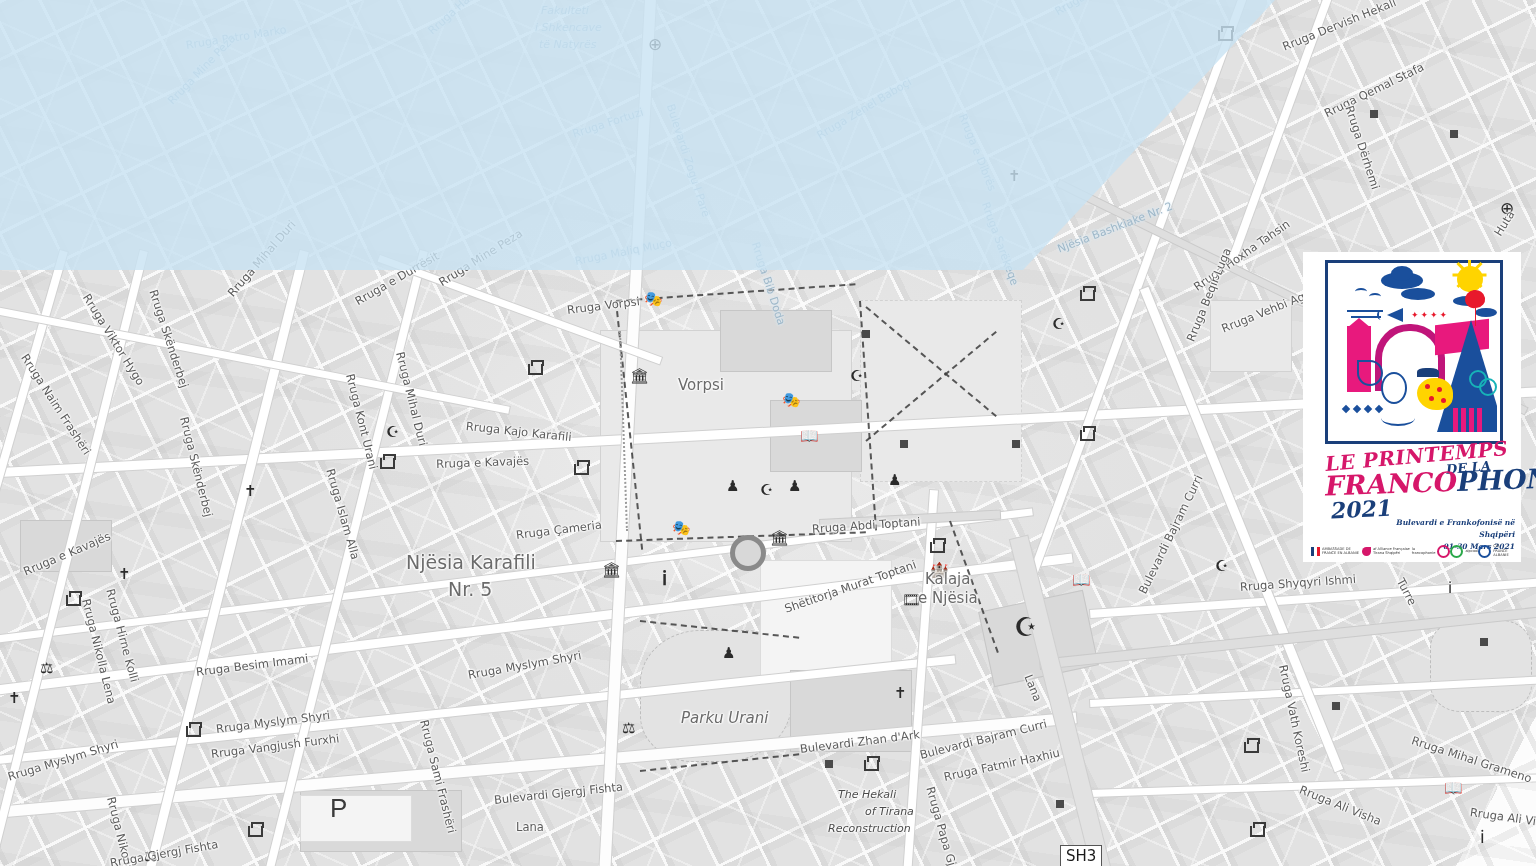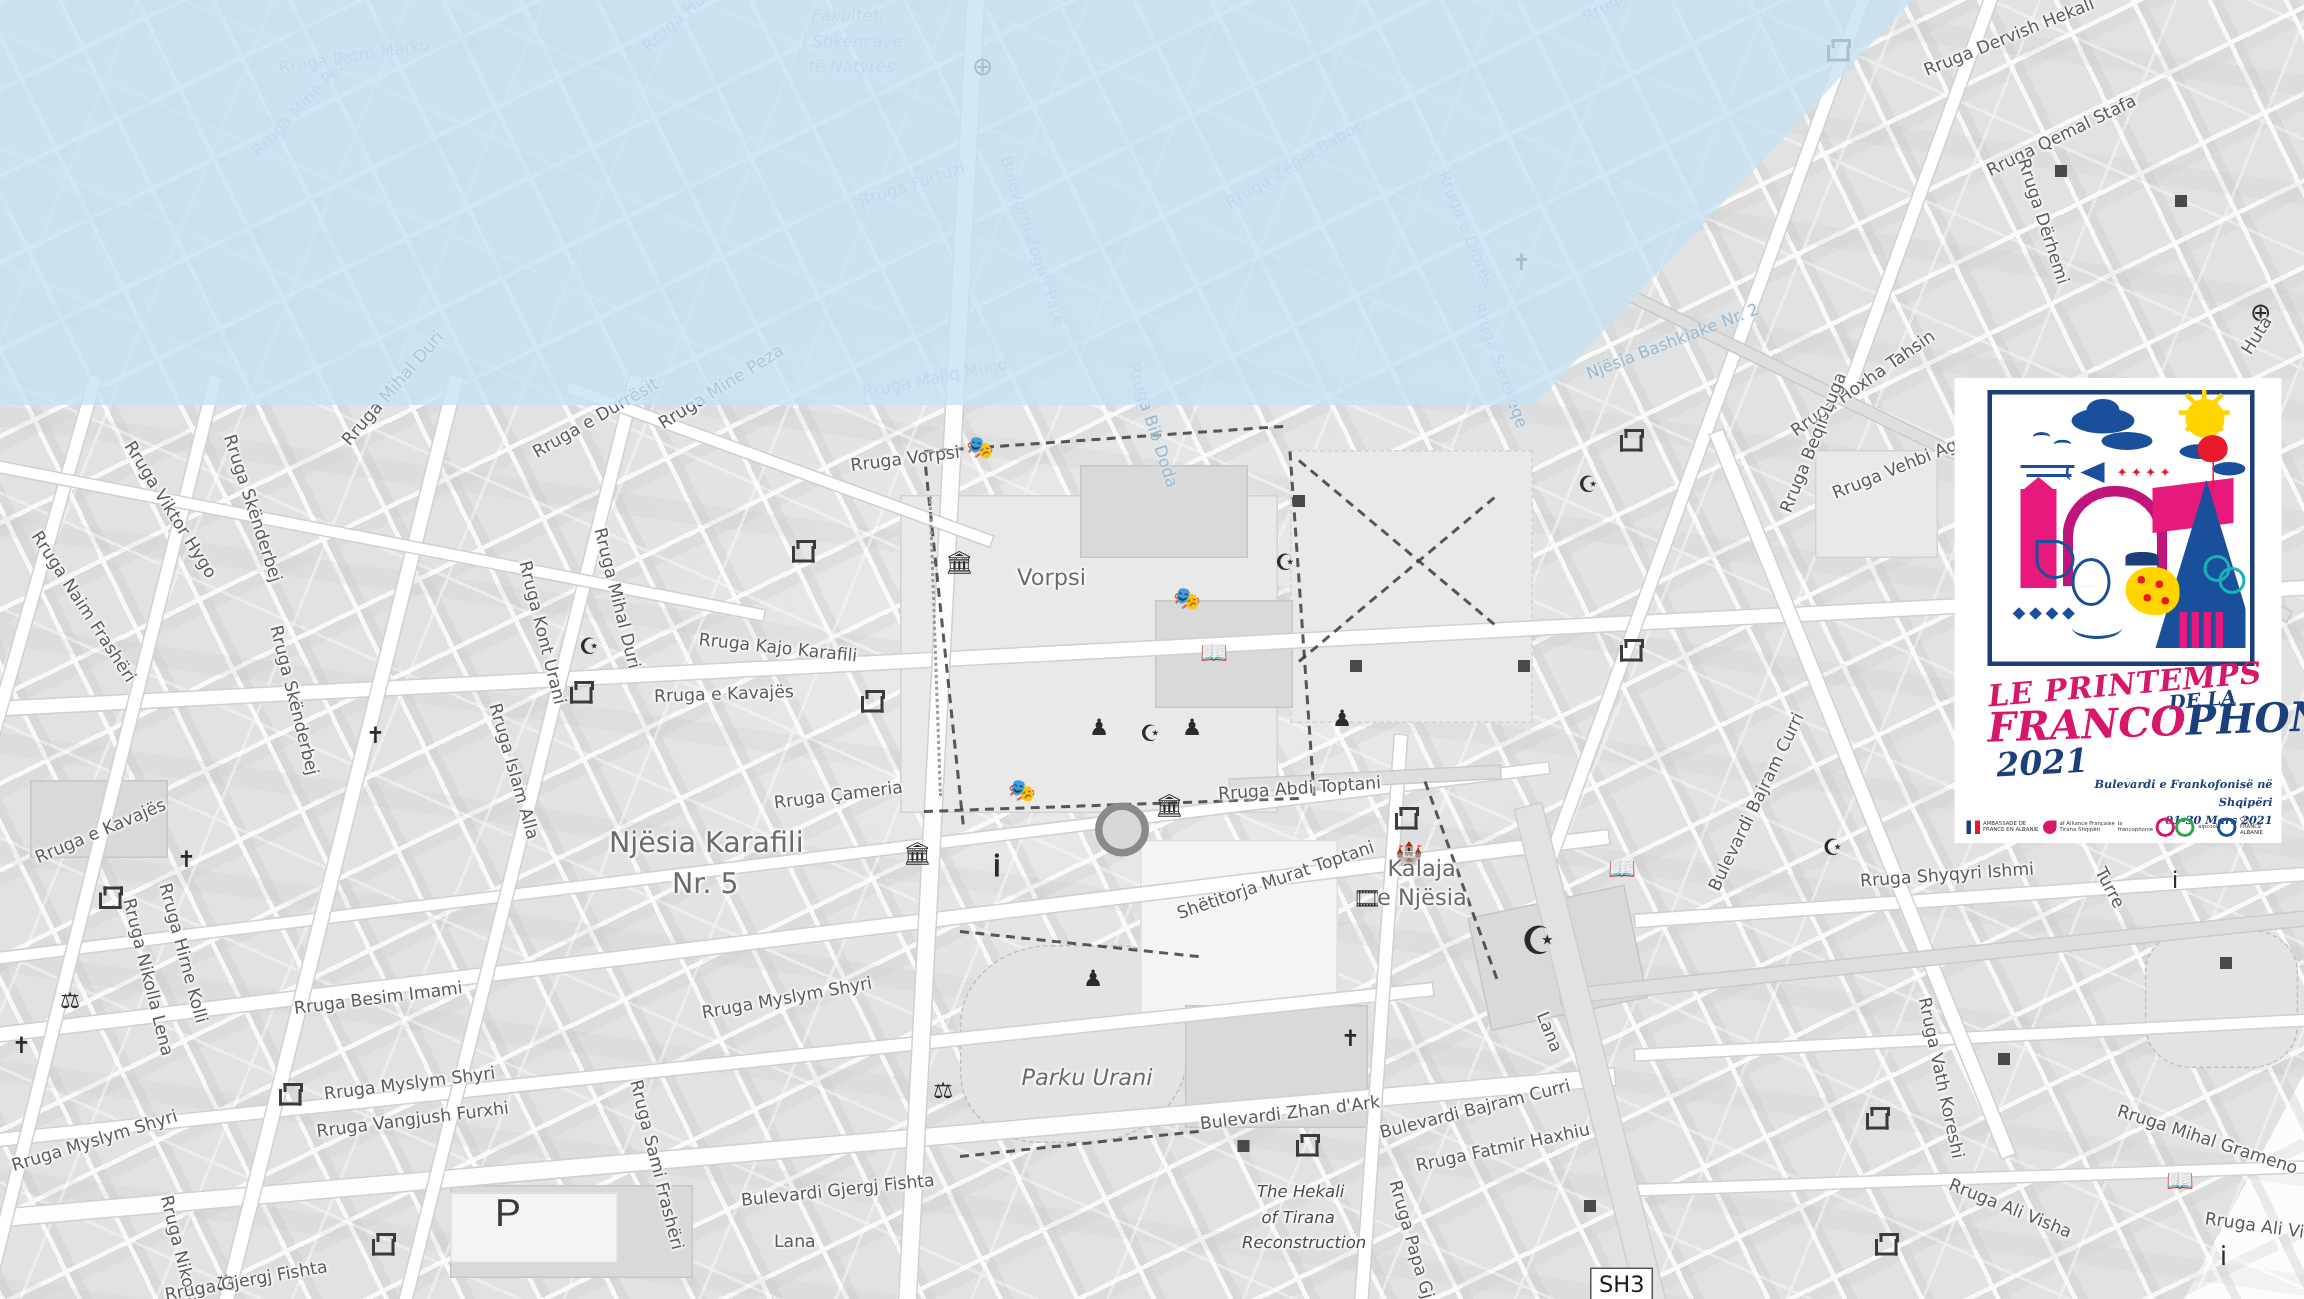--- a/index.html
+++ b/index.html
@@ -294,21 +294,21 @@
       <span class="lbl st" style="left: 1300px; top: 782px; transform: rotate(22deg);">Rruga Ali Visha</span>
       <span class="lbl st" style="left: 1470px; top: 805px; transform: rotate(8deg);">Rruga Ali Visha</span>
       <span class="lbl place" style="left: 678px; top: 376px; transform: rotate(0deg);">Vorpsi</span>
       <span class="lbl big" style="left: 406px; top: 551px; transform: rotate(0deg);">Njësia Karafili</span>
       <span class="lbl big" style="left: 448px; top: 578px; transform: rotate(0deg);">Nr. 5</span>
       <span class="lbl dim" style="left: 1058px; top: 243px; transform: rotate(-21deg);">Njësia Bashkiake Nr. 2</span>
       <span class="lbl place" style="left: 925px; top: 570px; transform: rotate(0deg);">Kalaja</span>
       <span class="lbl place" style="left: 918px; top: 589px; transform: rotate(0deg);">e Njësia</span>
       <span class="lbl italic place" style="left: 681px; top: 709px; transform: rotate(0deg);">Parku Urani</span>
       <span class="lbl italic" style="left: 838px; top: 788px; transform: rotate(0deg);">The Hekali</span>
-      <span class="lbl italic" style="left: 841px; top: 805px; transform: rotate(0deg);">of Tirana</span>
+      <span class="lbl italic" style="left: 865px; top: 805px; transform: rotate(0deg);">of Tirana</span>
       <span class="lbl italic" style="left: 828px; top: 822px; transform: rotate(0deg);">Reconstruction</span>
       <span class="lbl italic dim" style="left: 541px; top: 4px; transform: rotate(0deg);">Fakulteti</span>
       <span class="lbl italic dim" style="left: 535px; top: 21px; transform: rotate(0deg);">i Shkencave</span>
       <span class="lbl italic dim" style="left: 539px; top: 38px; transform: rotate(0deg);">të Natyrës</span>
       <span class="lbl st" style="left: 1497px; top: 228px; transform: rotate(-58deg);">Huta</span>
       <span class="lbl st" style="left: 1028px; top: 668px; transform: rotate(68deg);">Lana</span>
       <span class="lbl st" style="left: 516px; top: 820px; transform: rotate(0deg);">Lana</span>
       <span class="lbl st" style="left: 1400px; top: 572px; transform: rotate(62deg);">Turre</span>
     </div>
 

